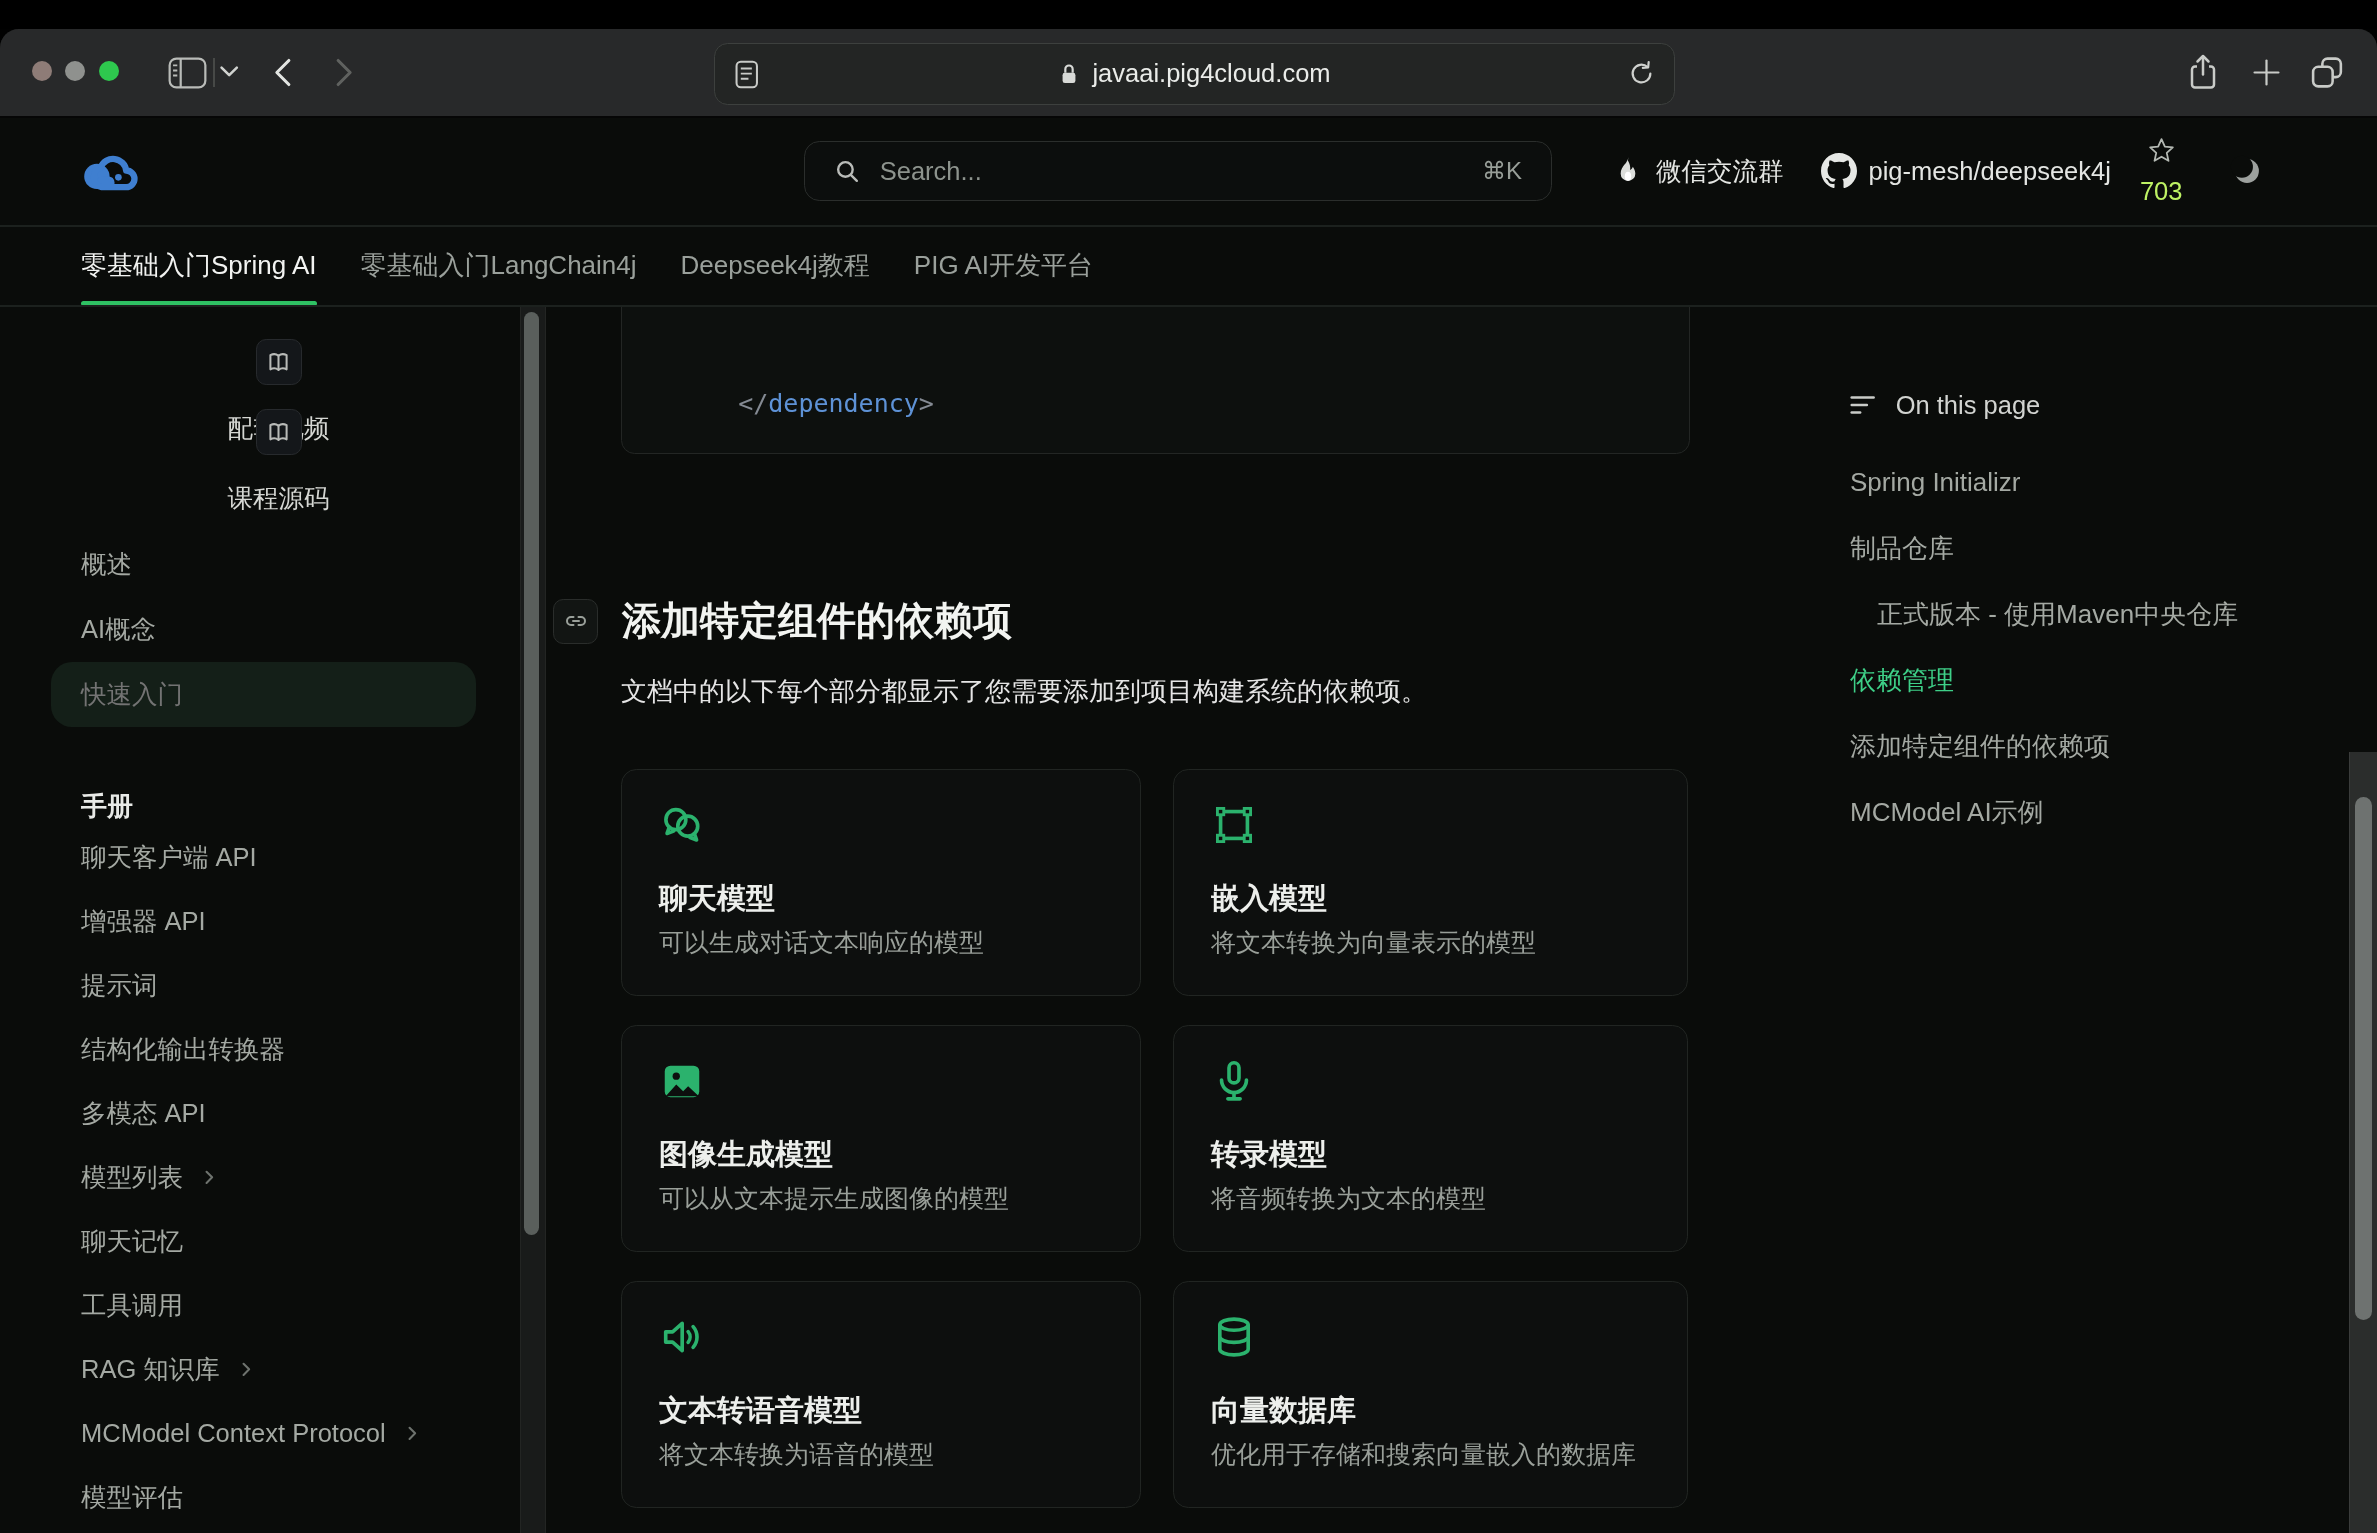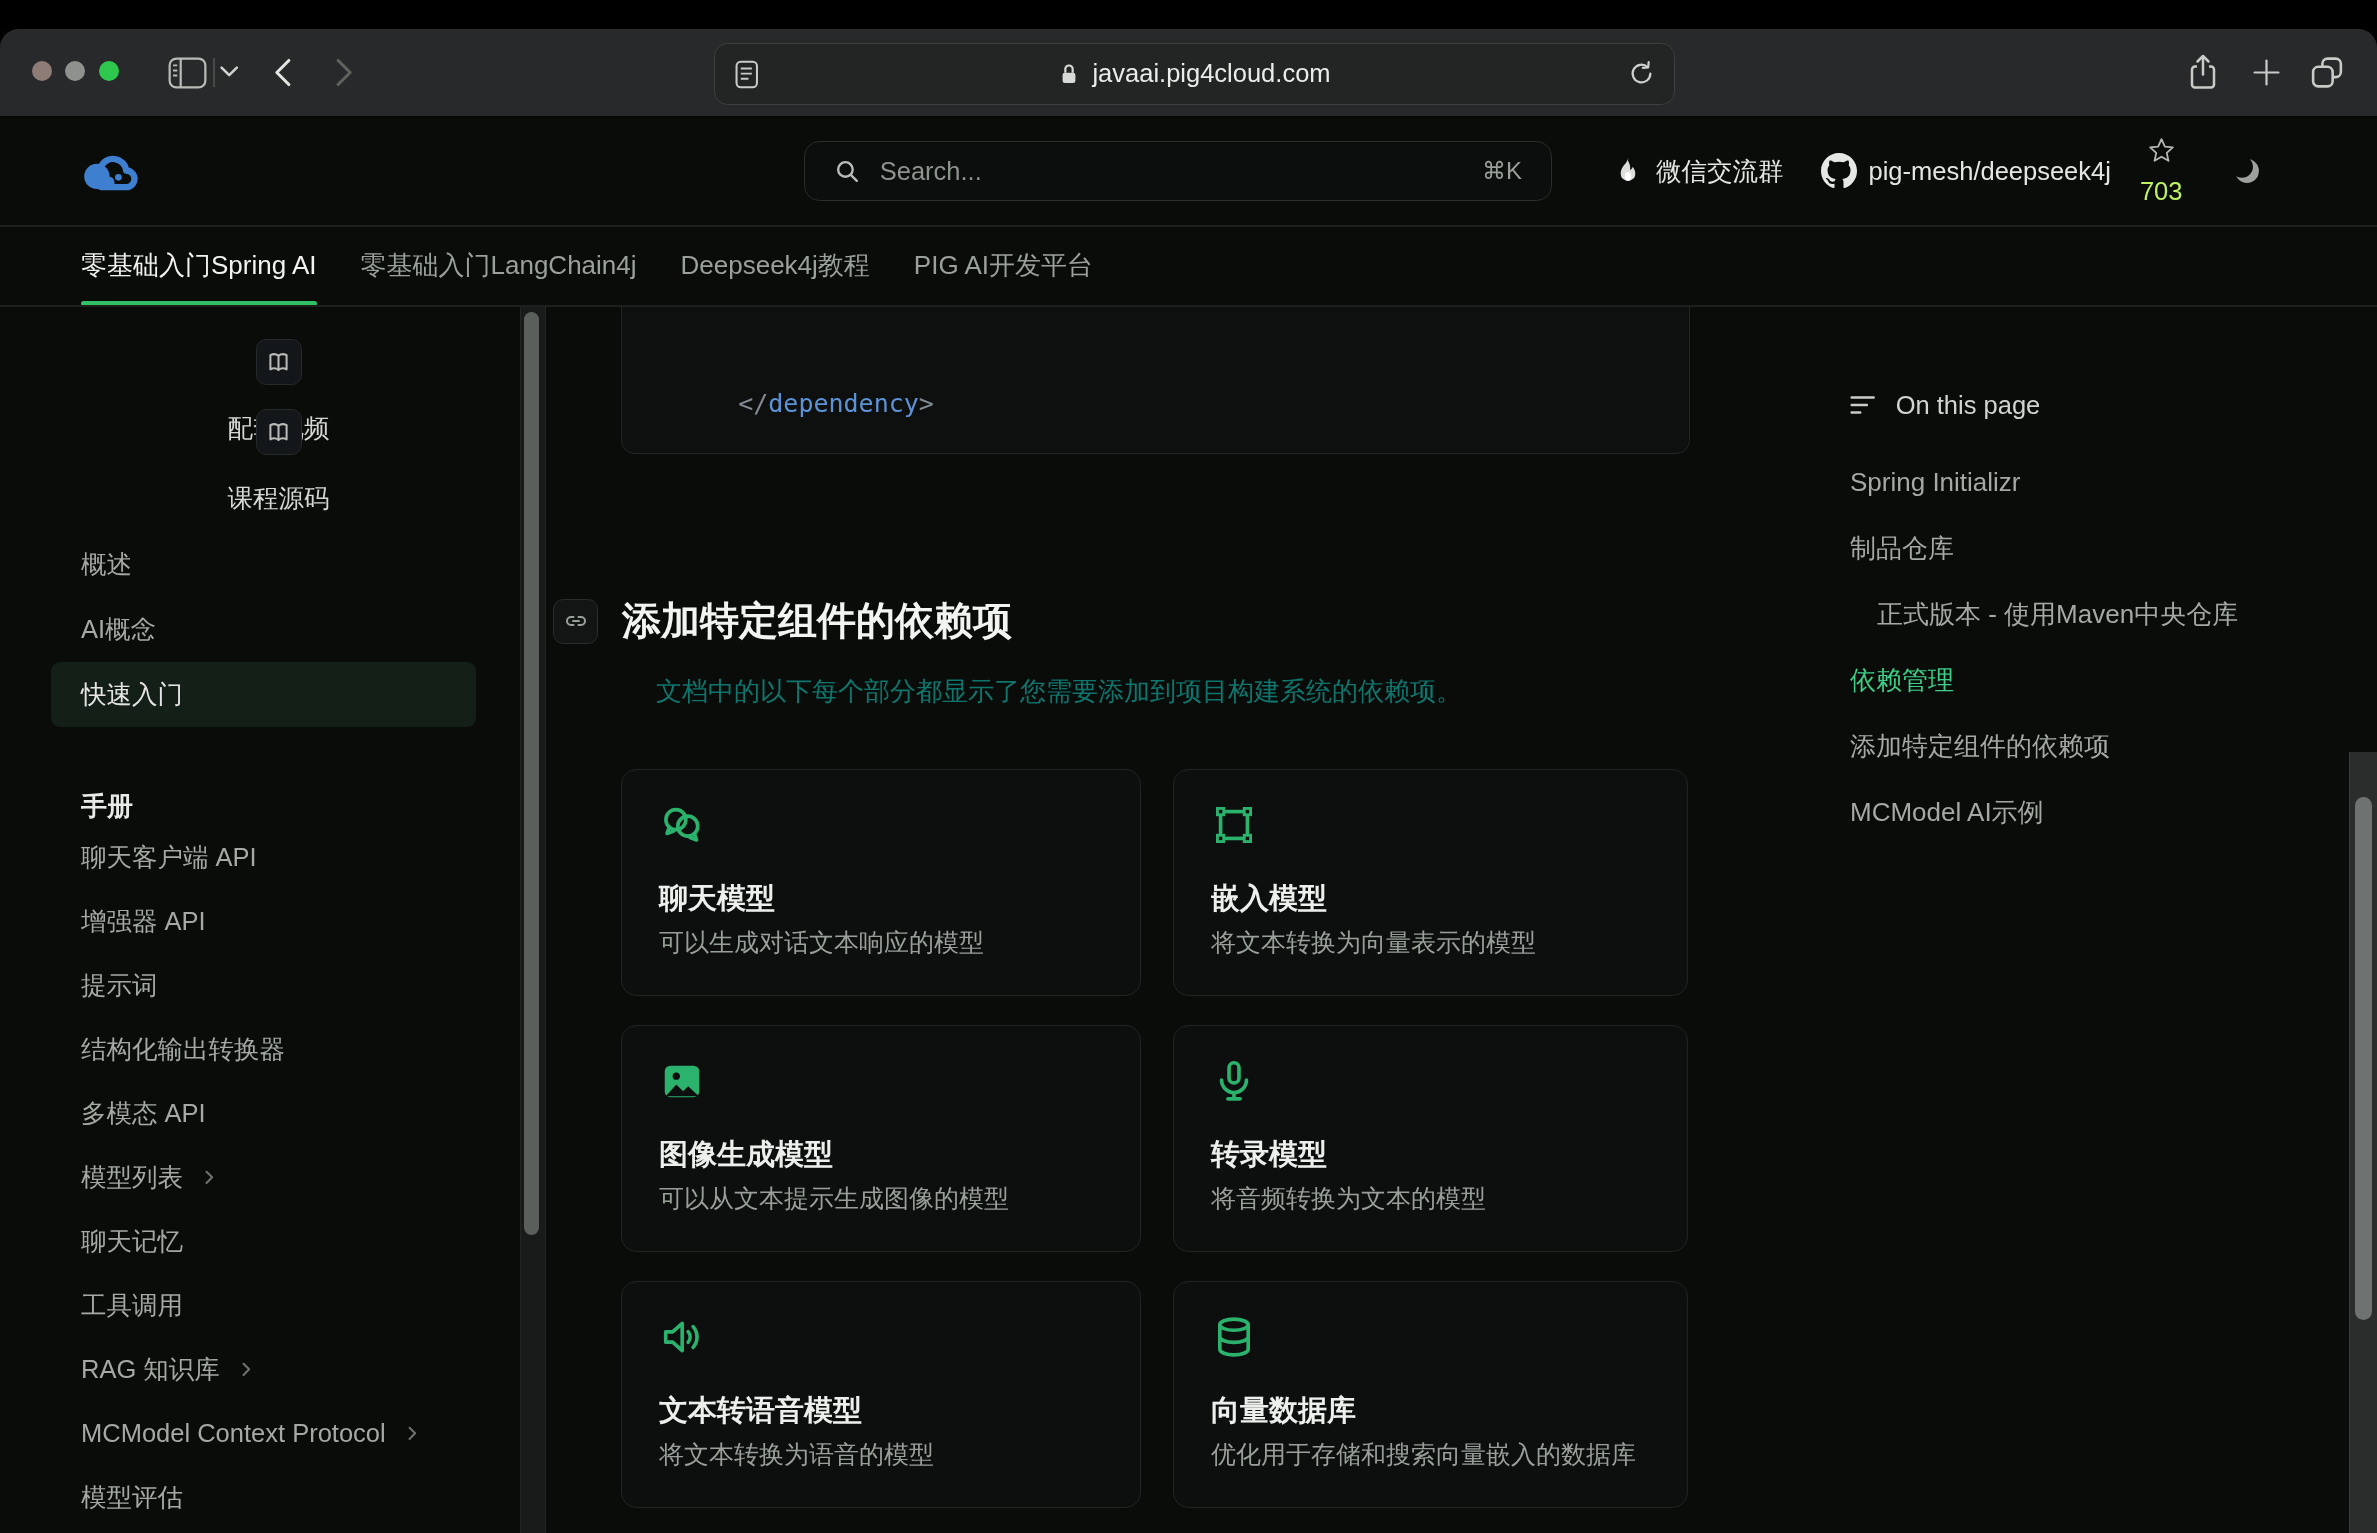--- a/index.html
+++ b/index.html
@@ -39,42 +39,42 @@
   .tab.active{color:#f2f3f1;}
   .tab.active::after{content:"";position:absolute;left:0;right:0;bottom:-0.9px;height:5.1px;border-radius:2.6px;background:#2fc163;}
 
   
   .sidebar{position:absolute;left:51px;top:310px;width:425px;}
   .sb-top{display:flex;align-items:center;gap:25.5px;height:70px;padding-left:30px;font-size:25.5px;color:#d5d7d3;flex-direction:column;}
   .icon-box{width:44px;height:44px;border-radius:10.2px;background:#14171a;border:0.9px solid #272a2d;
             display:flex;align-items:center;justify-content:center;flex:none;}
   .sb-links{margin-top:53px;}
   .sb-link{height:65px;display:flex;align-items:center;padding-left:30px;font-size:25.5px;color:#a4a9a3;box-sizing:border-box;}
-  .sb-link.active{background:#141f18;border-radius:9px;color:#e5e5e5;}
+  .sb-link.active{background:#141f18;border-radius:21px;color:#737373;}
   .sb-section{margin-top:54px;height:51px;display:flex;align-items:center;padding-left:30px;
               font-size:26px;font-weight:bold;color:#e8eae7;}
   .sb-manual{margin-top:-6.8px;}
   .sb-manual .sb-link{height:64px;}
   .sb-link .chev{margin-left:17px;display:flex;}
   .sb-scroll-track{position:absolute;left:520px;top:278px;bottom:0;width:24px;background:#191b1a;
                    border-left:0.9px solid #232523;border-right:0.9px solid #232523;}
   .sb-scroll-thumb{position:absolute;left:524px;top:283px;width:15.3px;height:923px;border-radius:7.7px;background:#5a5f5c;}
 
   
   .code-wrap{position:absolute;left:621px;top:278px;width:1069px;height:148px;overflow:hidden;}
   .code{position:absolute;top:-60px;left:0;right:0;height:207px;box-sizing:border-box;background:#0d100e;
         border:1.7px solid #232624;border-radius:13.6px;padding:53px 0 0 56px;
         font-family:"DejaVu Sans Mono","Liberation Mono",monospace;font-size:25px;line-height:41px;white-space:pre;}
   .code .pn{color:#848a93;}
   .code .tg{color:#5e92d6;}
   .heading-row{position:absolute;left:553px;top:565px;display:flex;align-items:center;gap:24px;}
   .link-box{width:43px;height:43px;border-radius:10.2px;background:#121513;border:0.9px solid #2a2d2b;
             display:flex;align-items:center;justify-content:center;}
   .h2{font-size:39px;font-weight:bold;color:#f2f4f1;margin:0;}
-  .intro{position:absolute;left:656px;top:645px;font-size:26px;color:#0f766e;}
+  .intro{position:absolute;left:621px;top:645px;font-size:26px;color:#e5e5e5;}
   .cards{position:absolute;left:621px;top:740px;display:grid;grid-template-columns:520px 515px;
          column-gap:32px;row-gap:29px;grid-auto-rows:227px;}
   .card{position:relative;background:#0d0f0e;border:1.7px solid #212522;border-radius:15.3px;box-sizing:border-box;}
   .card .cicon{position:absolute;left:37px;top:32px;}
   .card h3{position:absolute;left:37px;top:109px;margin:0;font-size:29px;font-weight:bold;color:#edefec;}
   .card p{position:absolute;left:37px;top:156px;margin:0;font-size:25px;color:#999f99;}
 
   
   .toc{position:absolute;left:1850px;top:352px;width:493px;}
   .toc-head{display:flex;align-items:center;gap:18.7px;height:48px;font-size:25.5px;color:#d2d4d1;}

